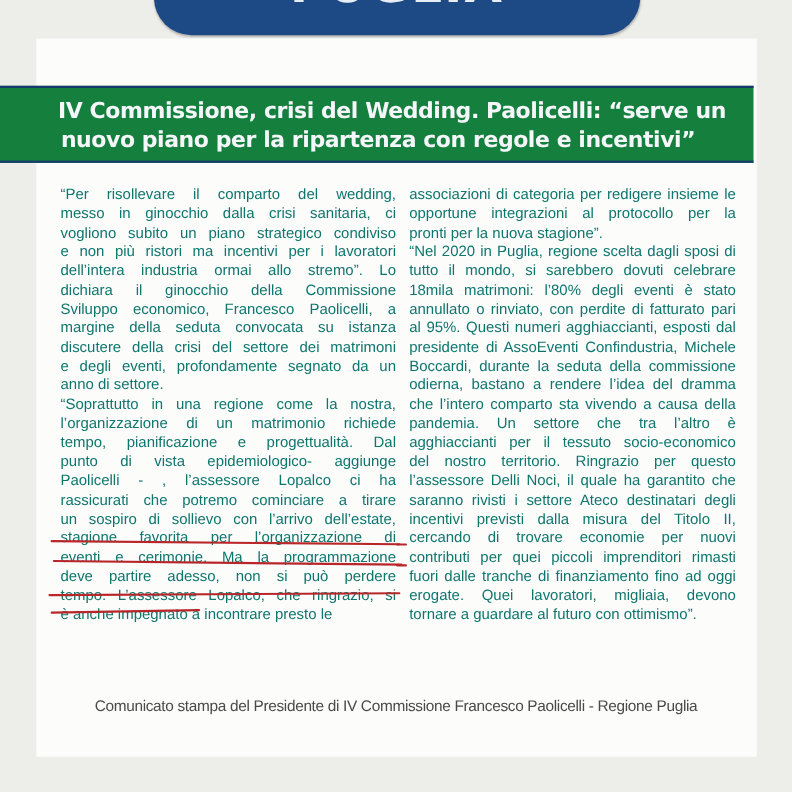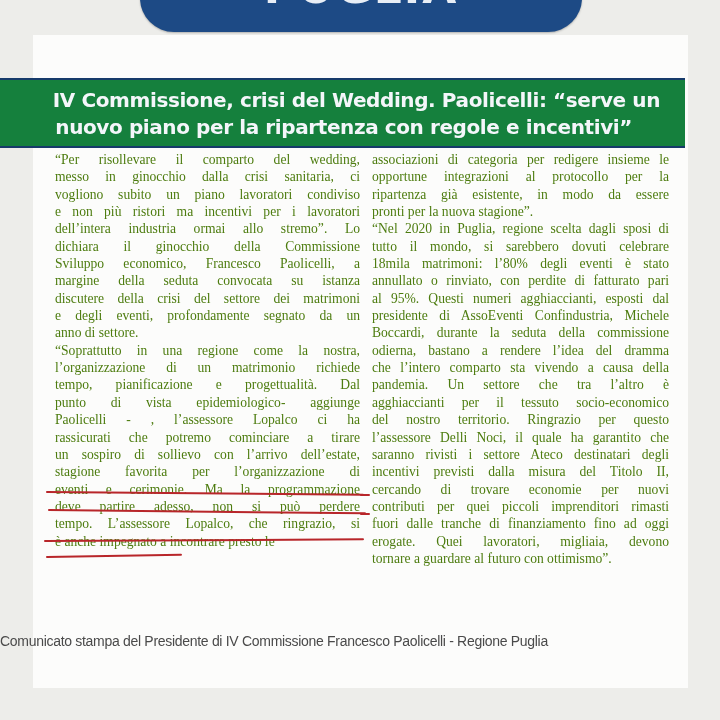--- a/index.html
+++ b/index.html
@@ -30,54 +30,54 @@
       box-sizing:border-box;
     }
     .banner-line {
       position:absolute; left:0; width:685px; text-align:right;
       color:#f4f6fa; font-family:"DejaVu Sans", sans-serif; font-weight:bold;
       font-size:20px; letter-spacing:-0.4px; white-space:nowrap;
     }
     .banner-line.l1 { top:8px; right:25px; width:auto; left:auto; }
     .banner-line.l2 { top:35px; right:53px; width:auto; left:auto; }
     .col {
-      position:absolute; top:151px; color:#4d7c0f;
-      font-size:13.6px; line-height:17.35px;font-family:Liberation Serif, serif;
+      position:absolute; top:168px; color:#0f766e;
+      font-size:13.6px; line-height:17.35px;
     }
     .col.left { left:55px; width:305px; }
     .col.right { left:372px; width:297px; }
     .ln { display:block; white-space:nowrap; height:17.35px; text-align:justify; text-align-last:justify; }
     .ln.last { text-align-last:left; }
     .underline {
       position:absolute; height:2px; background:#b8262a; border-radius:1px;
       transform-origin:left center;
     }
     .caption {
-      position:absolute; left:0; width:720px; top:633px; 
+      position:absolute; left:0; width:720px; top:633px; text-align:center;
       color:#4a4a4a; font-size:14px; letter-spacing:-0.3px;
     }
   </style>
 </head>
 <body>
 
 <div class="pill">
   <div class="pill-text">REGIONE PUGLIA</div>
 </div>
 
 <div class="card"></div>
 
 <div class="banner">
   <div class="banner-line l1">IV Commissione, crisi del Wedding. Paolicelli: “serve un</div>
   <div class="banner-line l2">nuovo piano per la ripartenza con regole e incentivi”</div>
 </div>
 
 <div class="col left" id="colL">
     <span class="ln">“Per risollevare il comparto del wedding,</span>
     <span class="ln">messo in ginocchio dalla crisi sanitaria, ci</span>
-    <span class="ln">vogliono subito un piano lavoratori condiviso</span>
+    <span class="ln">vogliono subito un piano strategico condiviso</span>
     <span class="ln">e non più ristori ma incentivi per i lavoratori</span>
     <span class="ln">dell’intera industria ormai allo stremo”. Lo</span>
     <span class="ln">dichiara il ginocchio della Commissione</span>
     <span class="ln">Sviluppo economico, Francesco Paolicelli, a</span>
     <span class="ln">margine della seduta convocata su istanza</span>
     <span class="ln">discutere della crisi del settore dei matrimoni</span>
     <span class="ln">e degli eventi, profondamente segnato da un</span>
     <span class="ln last">anno di settore.</span>
     <span class="ln">“Soprattutto in una regione come la nostra,</span>
     <span class="ln">l’organizzazione di un matrimonio richiede</span>
@@ -88,21 +88,20 @@
     <span class="ln">un sospiro di sollievo con l’arrivo dell’estate,</span>
     <span class="ln">stagione favorita per l’organizzazione di</span>
     <span class="ln">eventi e cerimonie. Ma la programmazione</span>
     <span class="ln">deve partire adesso, non si può perdere</span>
     <span class="ln">tempo. L’assessore Lopalco, che ringrazio, si</span>
     <span class="ln last">è anche impegnato a incontrare presto le</span>
   </div>
 <div class="col right" id="colR">
     <span class="ln">associazioni di categoria per redigere insieme le</span>
     <span class="ln">opportune integrazioni al protocollo per la</span>
-    <span class="ln">ripartenza già esistente, in modo da essere</span>
     <span class="ln last">pronti per la nuova stagione”.</span>
     <span class="ln">“Nel 2020 in Puglia, regione scelta dagli sposi di</span>
     <span class="ln">tutto il mondo, si sarebbero dovuti celebrare</span>
     <span class="ln">18mila matrimoni: l’80% degli eventi è stato</span>
     <span class="ln">annullato o rinviato, con perdite di fatturato pari</span>
     <span class="ln">al 95%. Questi numeri agghiaccianti, esposti dal</span>
     <span class="ln">presidente di AssoEventi Confindustria, Michele</span>
     <span class="ln">Boccardi, durante la seduta della commissione</span>
     <span class="ln">odierna, bastano a rendere l’idea del dramma</span>
     <span class="ln">che l’intero comparto sta vivendo a causa della</span>

